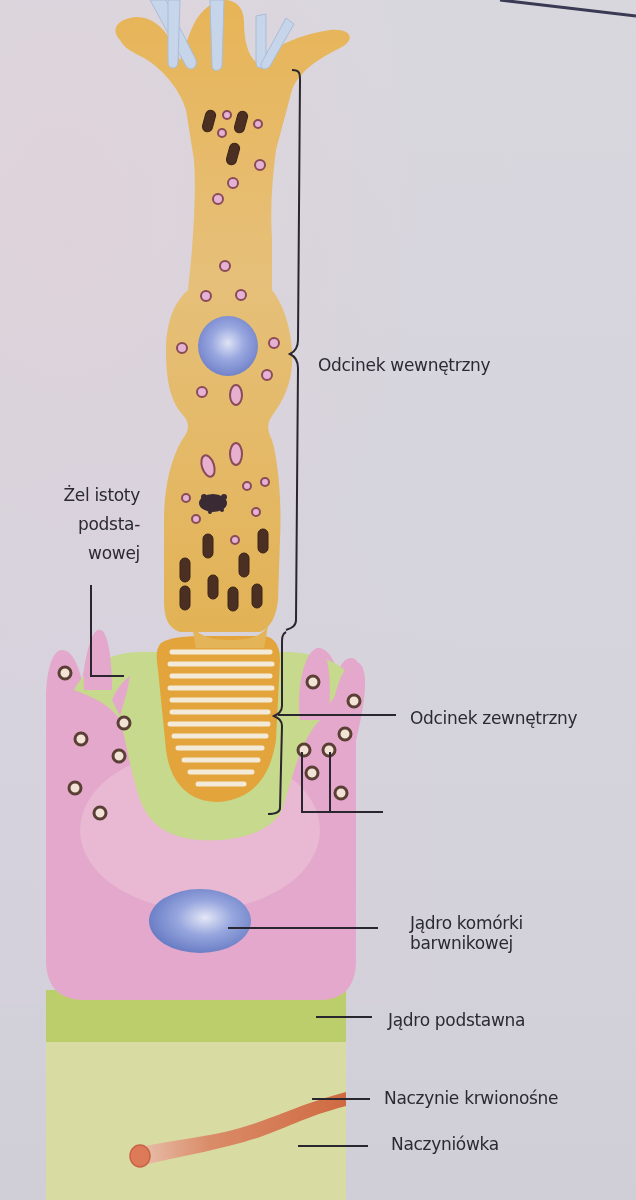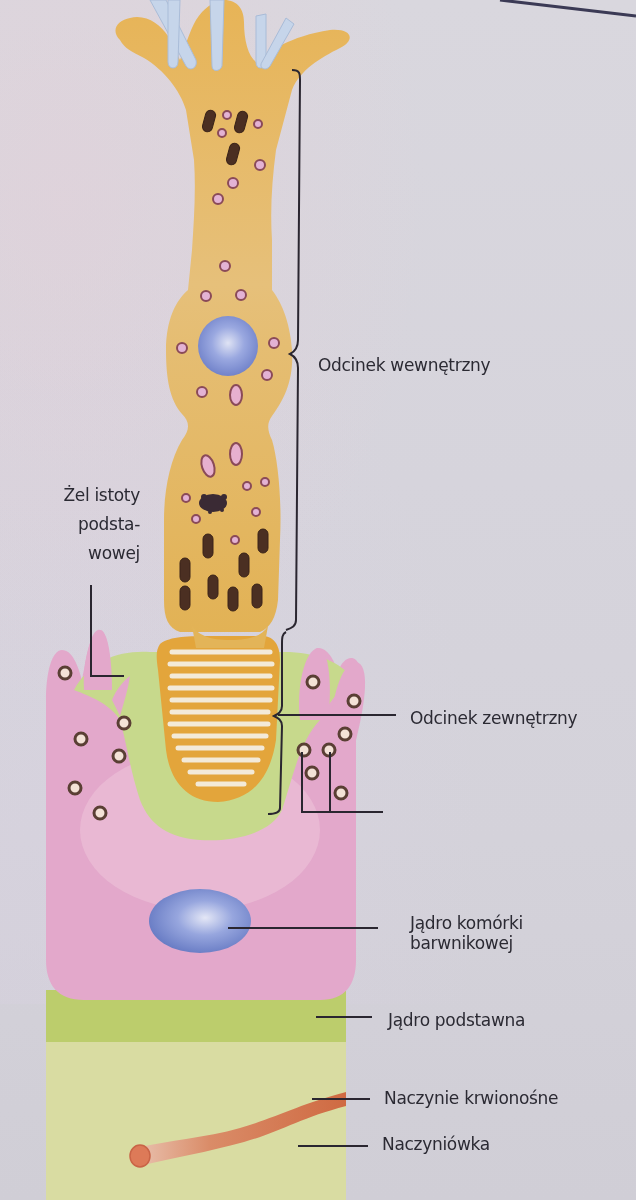--- a/index.html
+++ b/index.html
@@ -238,15 +238,15 @@
 
 <div class="label" style="left:318px; top:350px;">Odcinek wewnętrzny</div>
 <div class="label center" style="left:20px; top:481px; width:120px; line-height:29px;">Żel istoty
 podsta-
 wowej</div>
 <div class="label" style="left:410px; top:703px;">Odcinek zewnętrzny</div>
 <div class="label" style="left:386px; top:913px; line-height:20px;margin-left:24px;">Jądro komórki
 barwnikowej</div>
 <div class="label" style="left:388px; top:1005px;">Jądro podstawna</div>
 <div class="label" style="left:384px; top:1083px;text-align:right;">Naczynie krwionośne</div>
-<div class="label" style="left:382px; top:1129px;">Naczyniówka</div>
+<div class="label" style="left:391px; top:1129px;">Naczyniówka</div>
 
 </div>
 
 </body></html>

